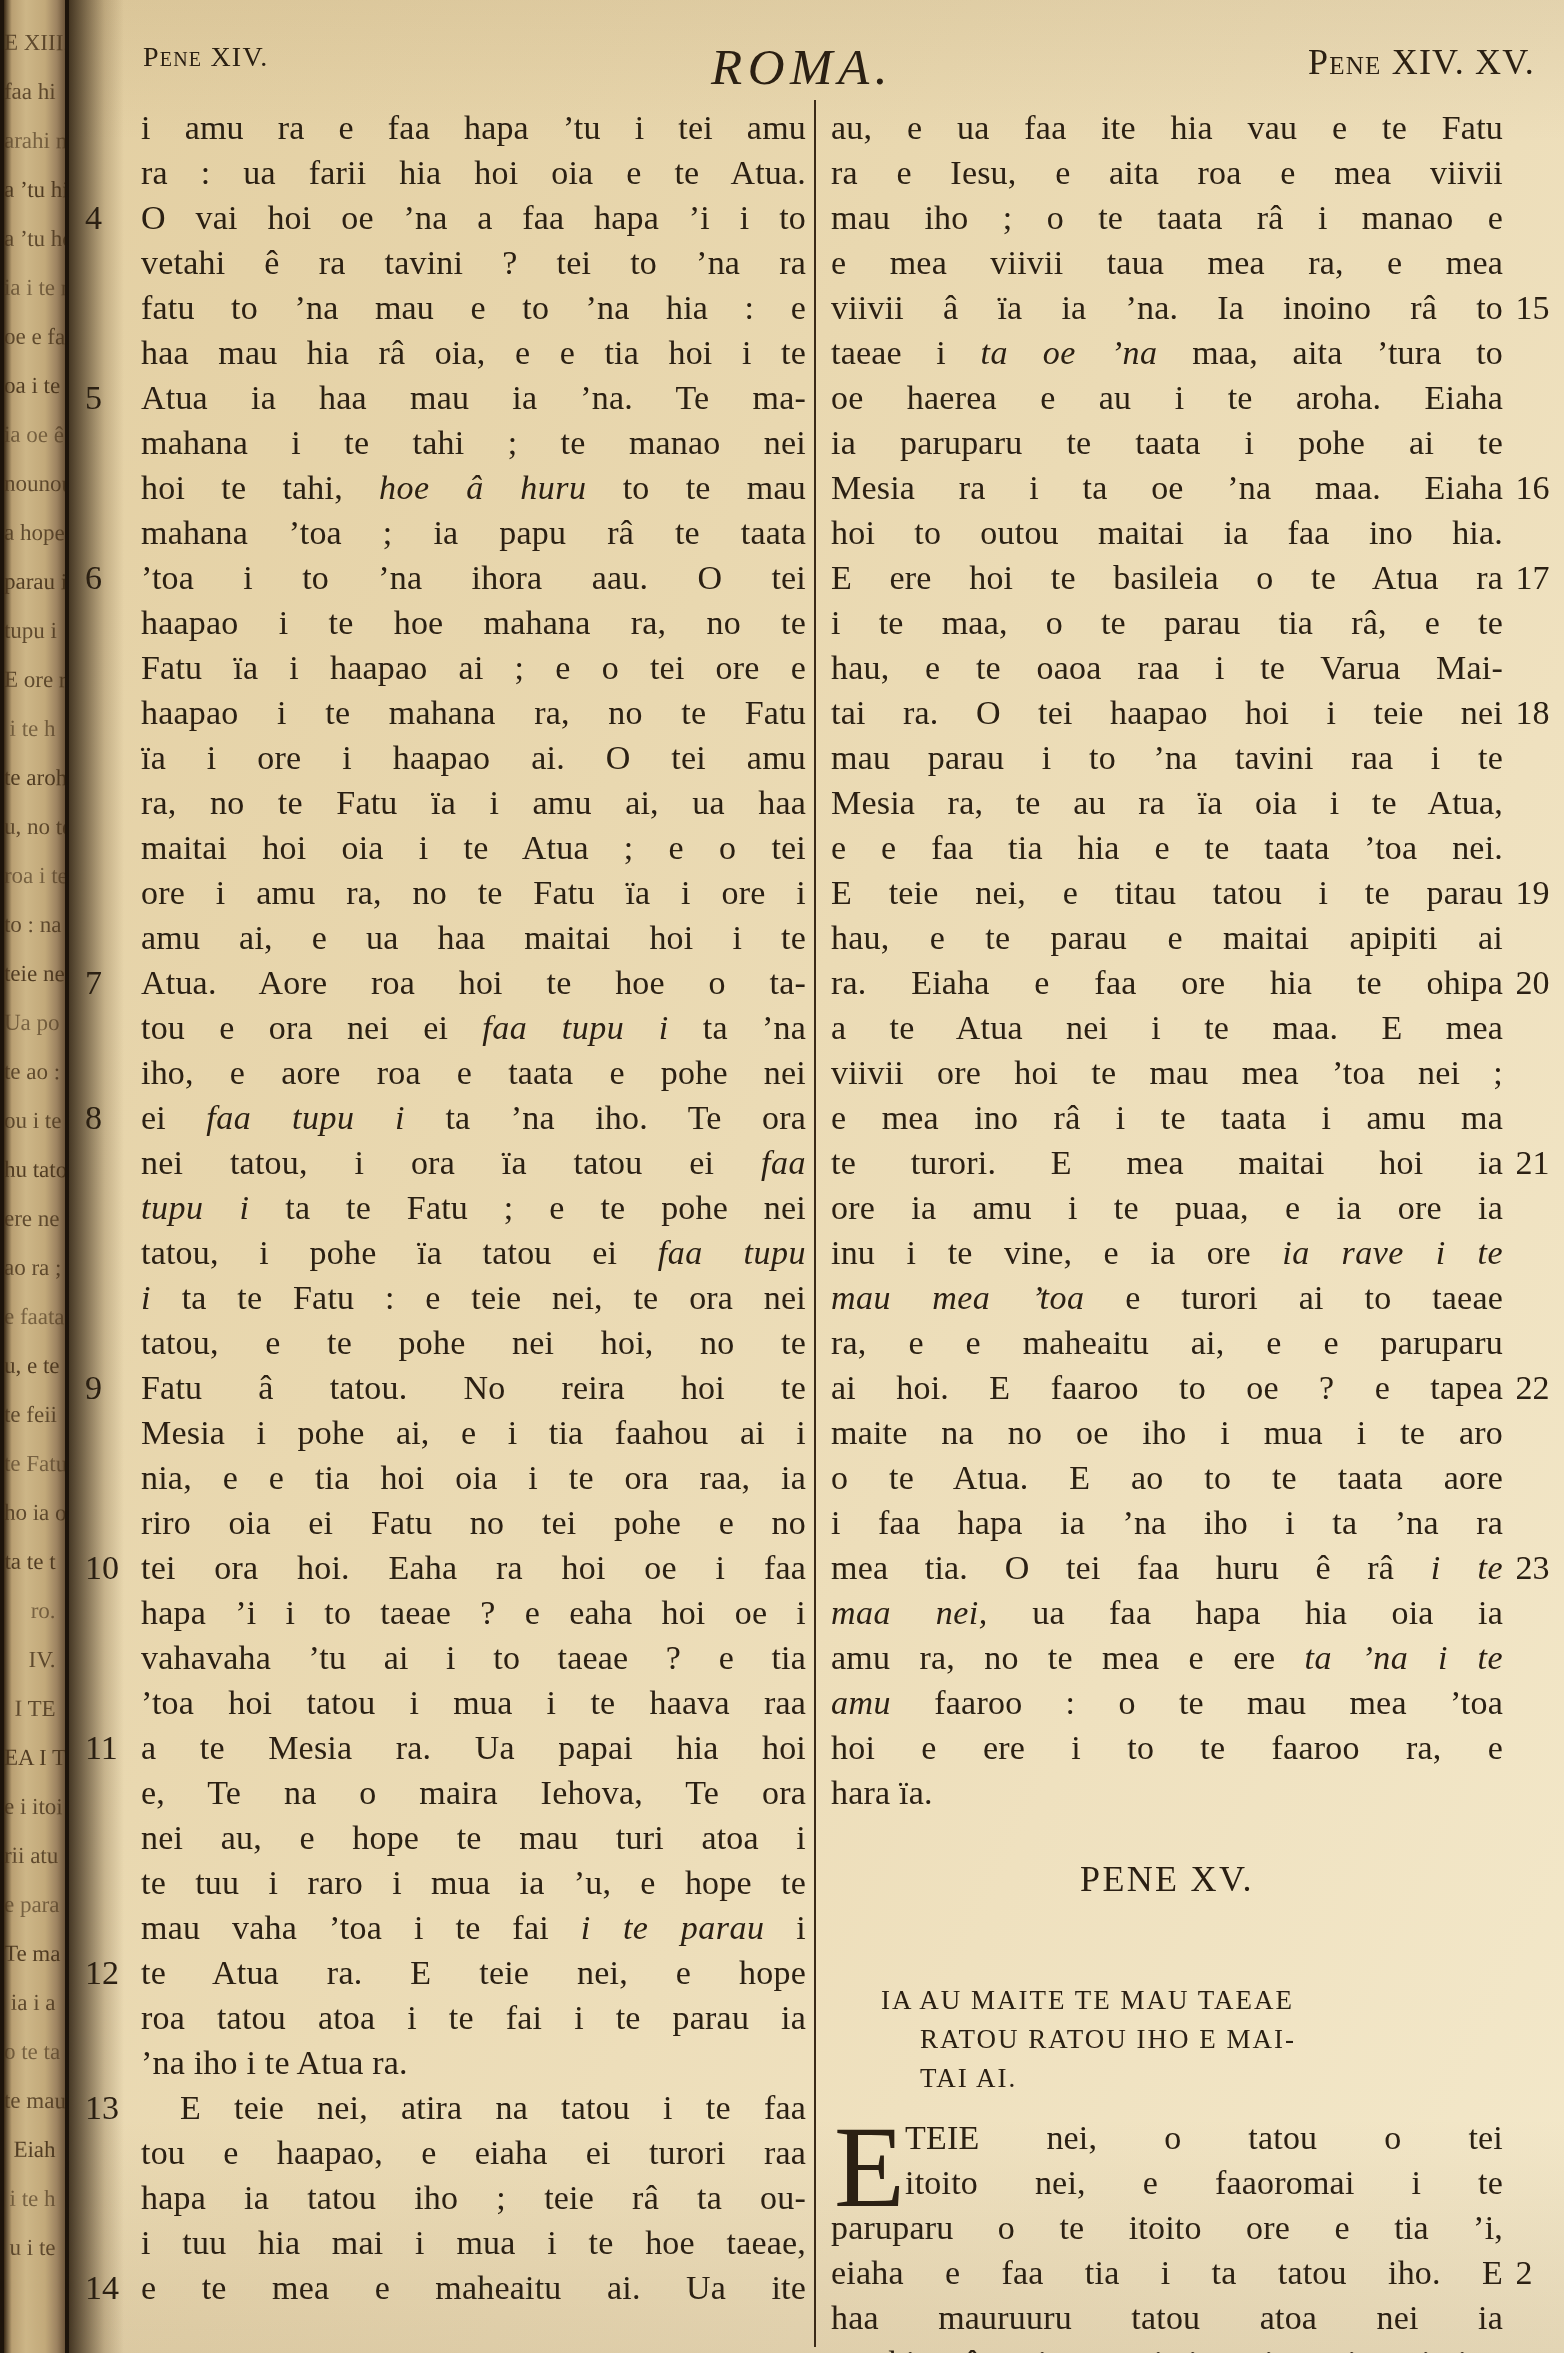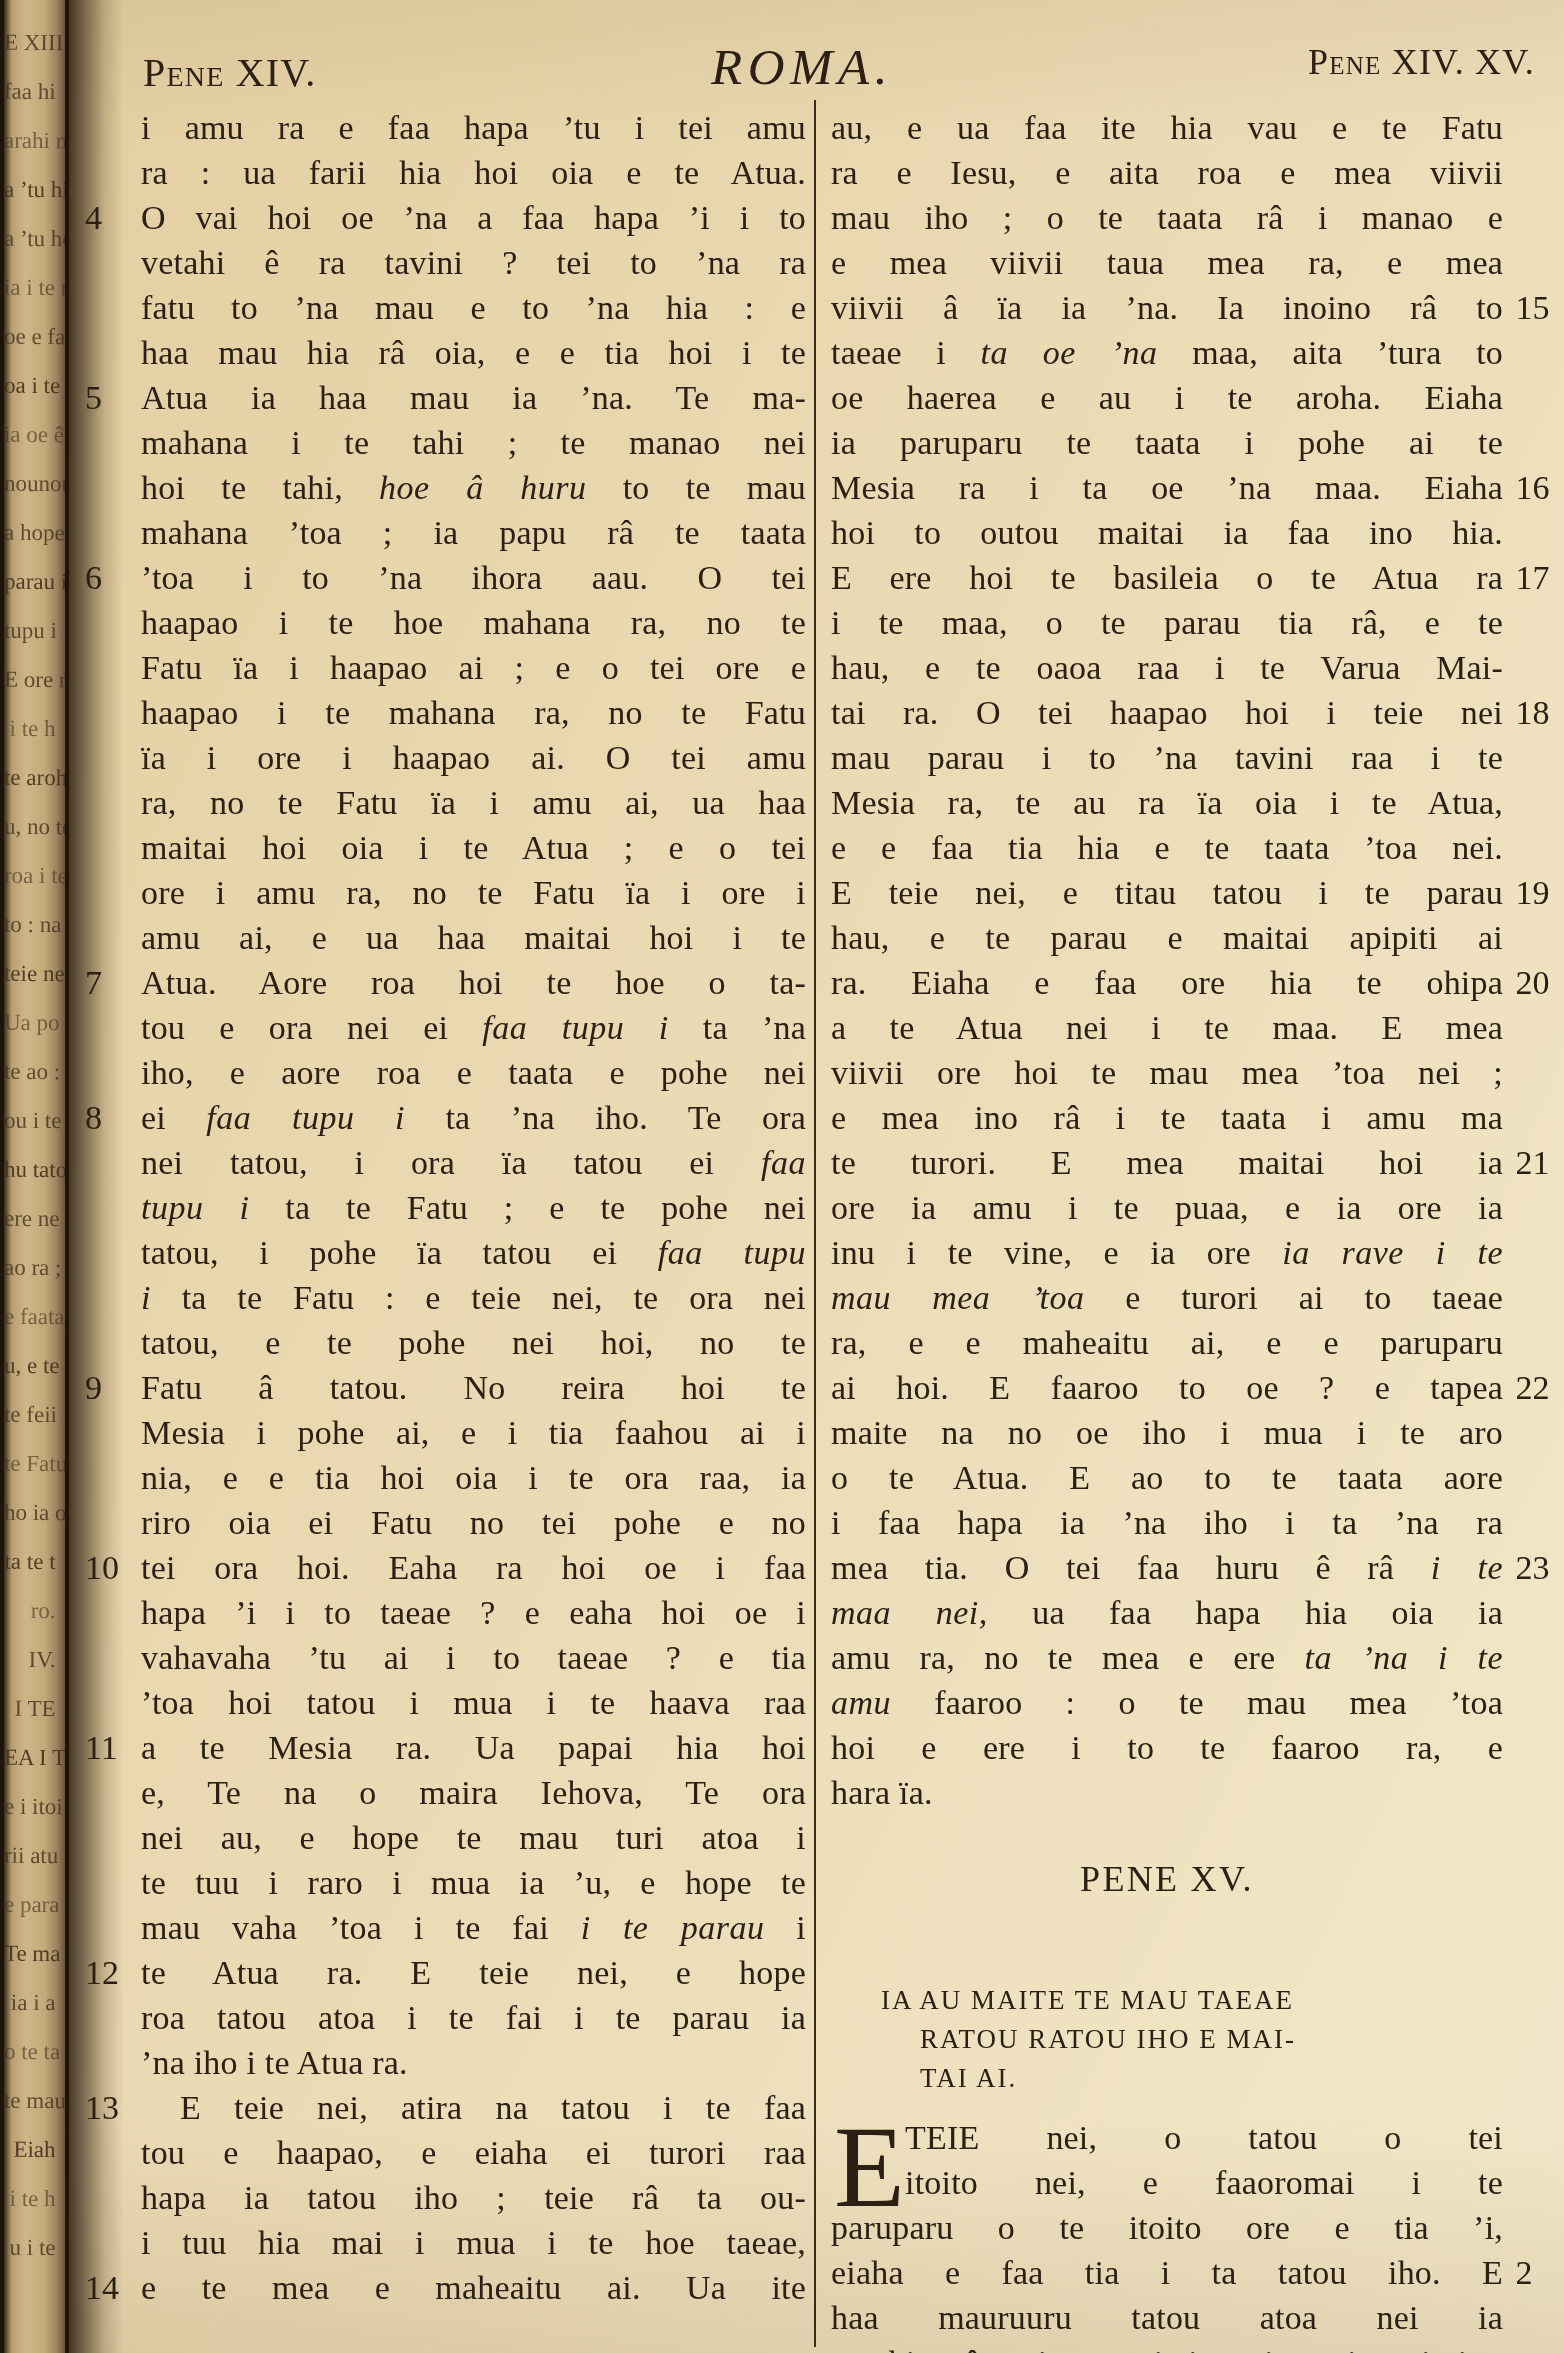--- a/index.html
+++ b/index.html
@@ -28,21 +28,21 @@
   }
   
   .page{
     position:absolute;left:69px;top:0;right:0;bottom:0;z-index:1;
     background:
       linear-gradient(180deg,rgba(140,110,65,.10) 0%,rgba(0,0,0,0) 6%,rgba(0,0,0,0) 90%,rgba(140,110,65,.16) 100%),
       linear-gradient(115deg,#e3cfa2 0%,#e9d8b0 35%,#efe1bf 70%,#f3e8ca 100%);
   }
   
   .header{position:absolute;top:41px;left:69px;right:0;height:55px;z-index:4;}
-  .hdr-left{position:absolute;left:74px;top:8px;font-size:40px;font-variant:small-caps;letter-spacing:1.2px;}
+  .hdr-left{position:absolute;left:74px;top:0;font-size:28px;font-variant:small-caps;letter-spacing:1.2px;}
   .hdr-center{position:absolute;left:49%;transform:translateX(-50%);top:-3.1px;font-size:51px;letter-spacing:5.5px;font-style:italic;}
   .hdr-right{position:absolute;right:30px;top:0;font-size:36px;font-variant:small-caps;letter-spacing:1.2px;}
   
   .divider{position:absolute;left:814px;top:100px;width:2.3px;height:2247px;background:#39281596;background:#3a2a18;z-index:4;}
   
   .col{position:absolute;top:105px;z-index:4;font-size:34px;}
   .col-left{left:82px;width:724px;}
   .col-right{left:831px;width:728px;}
   .tline{display:flex;height:45px;line-height:45px;}
   .vnum{flex:0 0 59px;text-align:left;padding-left:3.1px;box-sizing:border-box;}

